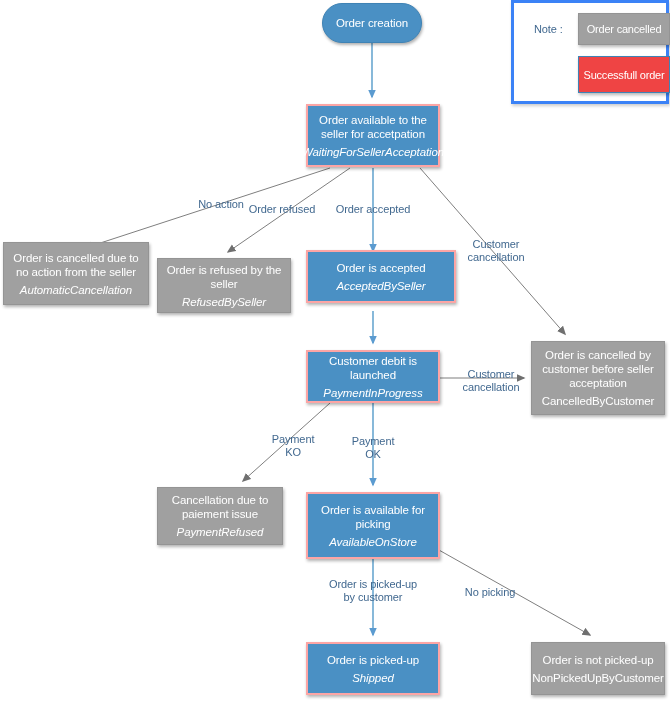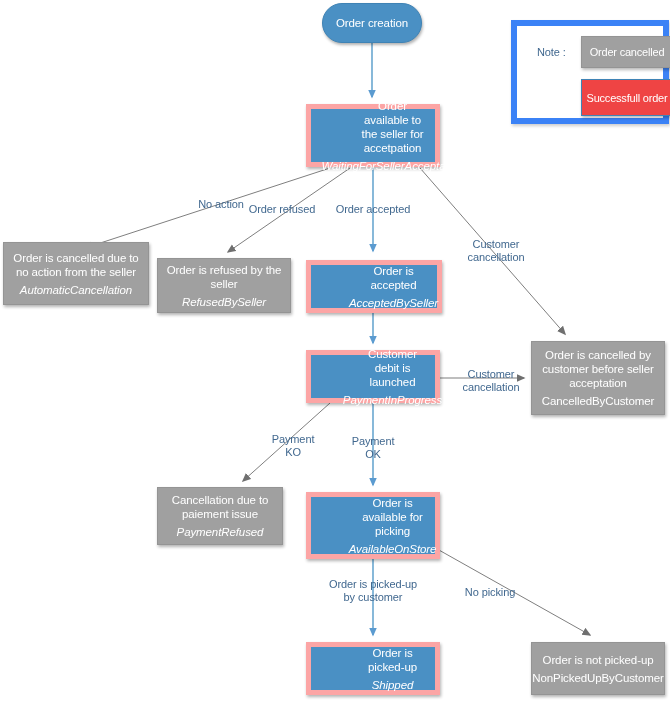--- a/index.html
+++ b/index.html
@@ -33,22 +33,21 @@
     flex-direction: column;
     align-items: center;
     justify-content: center;
     text-align: center;
     color: #ffffff;
     padding: 4px 5px;
     box-shadow: 1px 2px 3px rgba(0,0,0,0.30);
   }
   .node.blue {
     background: #4a90c4;
-    border: 5px solid #fca5a5;
-    padding-left: 44px;
+    border: 2px solid #fca5a5;
   }
   .node.gray {
     background: #a0a0a0;
     border: 1px solid #949494;
   }
   .node.start {
     border-radius: 22px;
     background: #4a90c4;
     border: 1px solid #3f83b5;
   }
@@ -72,26 +71,26 @@
     color: #41688f;
     font-size: 11px;
     line-height: 13px;
     text-align: center;
     white-space: pre-line;
     letter-spacing: -0.1px;
   }
   #legend {
     position: absolute;
     left: 511px;
-    top: 20px;
+    top: 0;
     width: 158px;
     height: 104px;
     box-sizing: border-box;
     background: #ffffff;
-    border: 6px solid #3b82f6;
+    border: 3px solid #3b82f6;
     box-shadow: 1px 2px 3px rgba(0,0,0,0.20);
   }
   #legend-note {
     position: absolute;
     left: 20px;
     top: 20px;
     font-size: 11px;
     color: #41688f;
     letter-spacing: -0.1px;
   }
@@ -171,21 +170,21 @@
   <div class="node gray" style="left:3px; top:242px; width:146px; height:63px;">
     <div class="node-title">Order is cancelled due to no action from the seller</div>
     <div class="node-state">AutomaticCancellation</div>
   </div>
 
   <div class="node gray" style="left:157px; top:258px; width:134px; height:55px;">
     <div class="node-title">Order is refused by the seller</div>
     <div class="node-state">RefusedBySeller</div>
   </div>
 
-  <div class="node blue" style="left:306px; top:260px; width:136px; height:53px;">
+  <div class="node blue" style="left:306px; top:250px; width:150px; height:53px;">
     <div class="node-title">Order is accepted</div>
     <div class="node-state">AcceptedBySeller</div>
   </div>
 
   <div class="node gray" style="left:531px; top:341px; width:134px; height:74px;">
     <div class="node-title">Order is cancelled by customer before seller acceptation</div>
     <div class="node-state plain">CancelledByCustomer</div>
   </div>
 
   <div class="node blue" style="left:306px; top:350px; width:134px; height:53px;">

